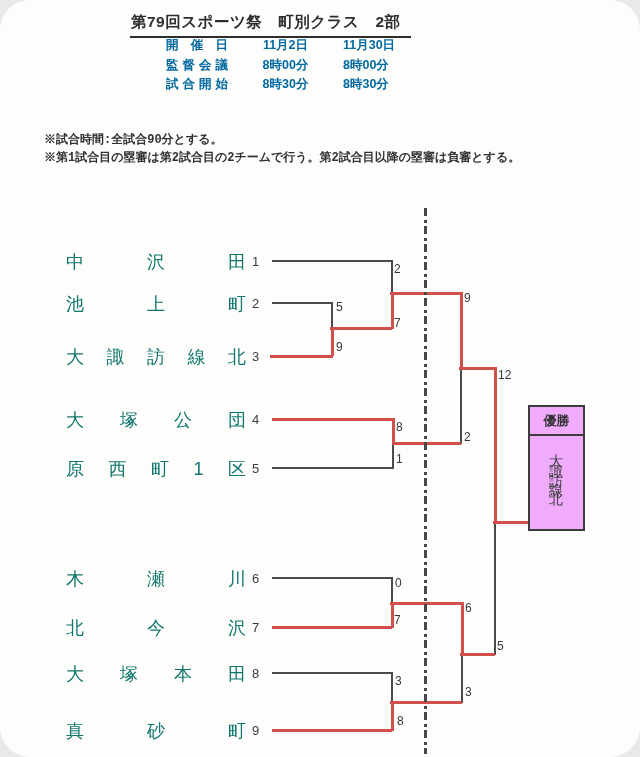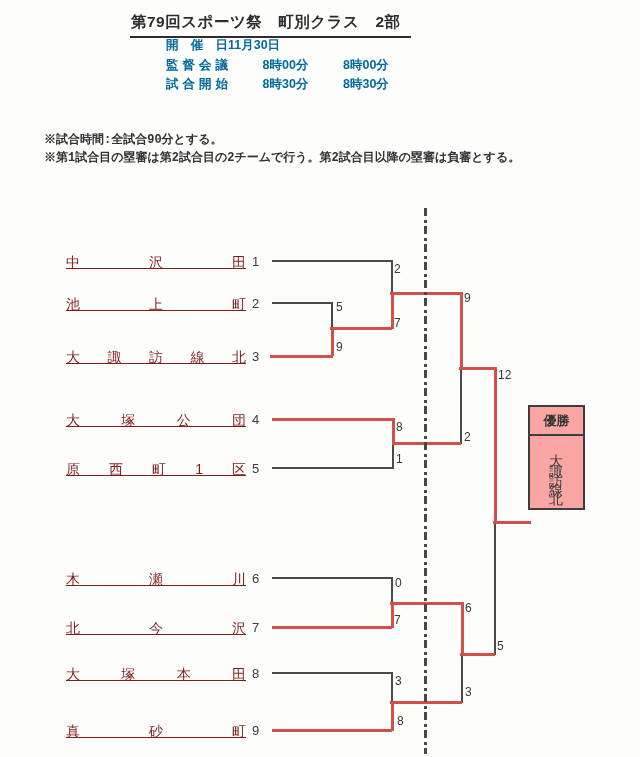--- a/index.html
+++ b/index.html
@@ -1,69 +1,70 @@
 <!DOCTYPE html>
 <html><head>
 <meta charset="utf-8">
 <style>
   html,body{margin:0;padding:0;background:#e9e9e9;}
   .page{
     position:relative;width:640px;height:757px;margin:0 auto;
     background:#fdfdfb;overflow:hidden;
-    font-family:"Liberation Sans",sans-serif;color:#3a3a3a;
+    font-family:"Liberation Sans",sans-serif;color:#3a3a3a;border-radius:30px;
   }
   
   .title{
     position:absolute;left:130px;top:12px;
     font-size:15.5px;font-weight:bold;letter-spacing:.5px;color:#2d2d2d;
     border-bottom:2.5px solid #2d2d2d;padding:0 10px 3px 1px;white-space:nowrap;
   }
   
   .info{position:absolute;left:166px;top:36px;font-size:12.5px;font-weight:bold;color:#0369a1;}
   .info-row{display:flex;height:19.6px;line-height:19.6px;}
   .info-label{width:62px;text-align:justify;text-align-last:justify;}
   .info-v1{width:115px;text-align:center;}
   .info-v2{width:78px;text-align:left;}
   
   .notes{position:absolute;left:44px;top:132px;font-size:12px;font-weight:600;color:#323232;font-family:Liberation Mono, monospace;}
   .note{height:17.5px;line-height:17.5px;white-space:nowrap;}
   
   .team{position:absolute;left:66px;height:20px;line-height:20px;white-space:nowrap;}
-  .tname{display:inline-block;width:180px;font-size:14px;color:#7f1d1d;text-align:justify;text-align-last:justify;vertical-align:middle;text-decoration:underline;}
+  .tname{display:inline-block;width:180px;font-size:18px;color:#0f766e;text-align:justify;text-align-last:justify;vertical-align:middle;}
   .tseed{display:inline-block;width:18px;margin-left:6px;font-size:13px;color:#3b3b3b;vertical-align:middle;}
   
   .ln{position:absolute;background:#4b4b4b;}
   .ln.h{height:2px;}
   .ln.v{width:2px;}
   .ln.r{background:#d2504b;}
   .ln.h.r{height:3px;}
   .ln.v.r{width:3px;}
   
   .score{position:absolute;font-size:12px;line-height:14px;color:#383838;}
   
   .dashdot{
     position:absolute;left:424px;top:208px;width:2.5px;height:546px;
     background:repeating-linear-gradient(180deg,#474747 0 8px,transparent 8px 12px,#474747 12px 14.5px,transparent 14.5px 18px);
   }
   
-  .champ{position:absolute;left:528px;top:405px;width:57px;height:105px;border:2px solid #3d3d3d;box-sizing:border-box;background:#fca5a5;}
+  .champ{position:absolute;left:528px;top:405px;width:57px;height:126px;border:2px solid #3d3d3d;box-sizing:border-box;background:#f0abfc;}
   .champ-label{height:27px;line-height:27px;text-align:center;font-size:13px;font-weight:bold;color:#333;border-bottom:2px solid #3d3d3d;}
   .champ-name-wrap{display:flex;justify-content:center;height:117px;}
   .champ-name{writing-mode:vertical-rl;text-orientation:upright;font-size:14px;letter-spacing:9.5px;padding-top:7px;color:#3b3b3b;}
 </style>
 </head>
 <body>
 
 <div class="page">
 
   <div class="title">第79回スポーツ祭　町別クラス　2部</div>
 
   <div class="info">
     <div class="info-row">
       <span class="info-label">開催日</span>
+      <span class="info-v1">11月2日</span>
       <span class="info-v2">11月30日</span>
     </div>
     <div class="info-row">
       <span class="info-label">監督会議</span>
       <span class="info-v1">8時00分</span>
       <span class="info-v2">8時00分</span>
     </div>
     <div class="info-row">
       <span class="info-label">試合開始</span>
       <span class="info-v1">8時30分</span>

